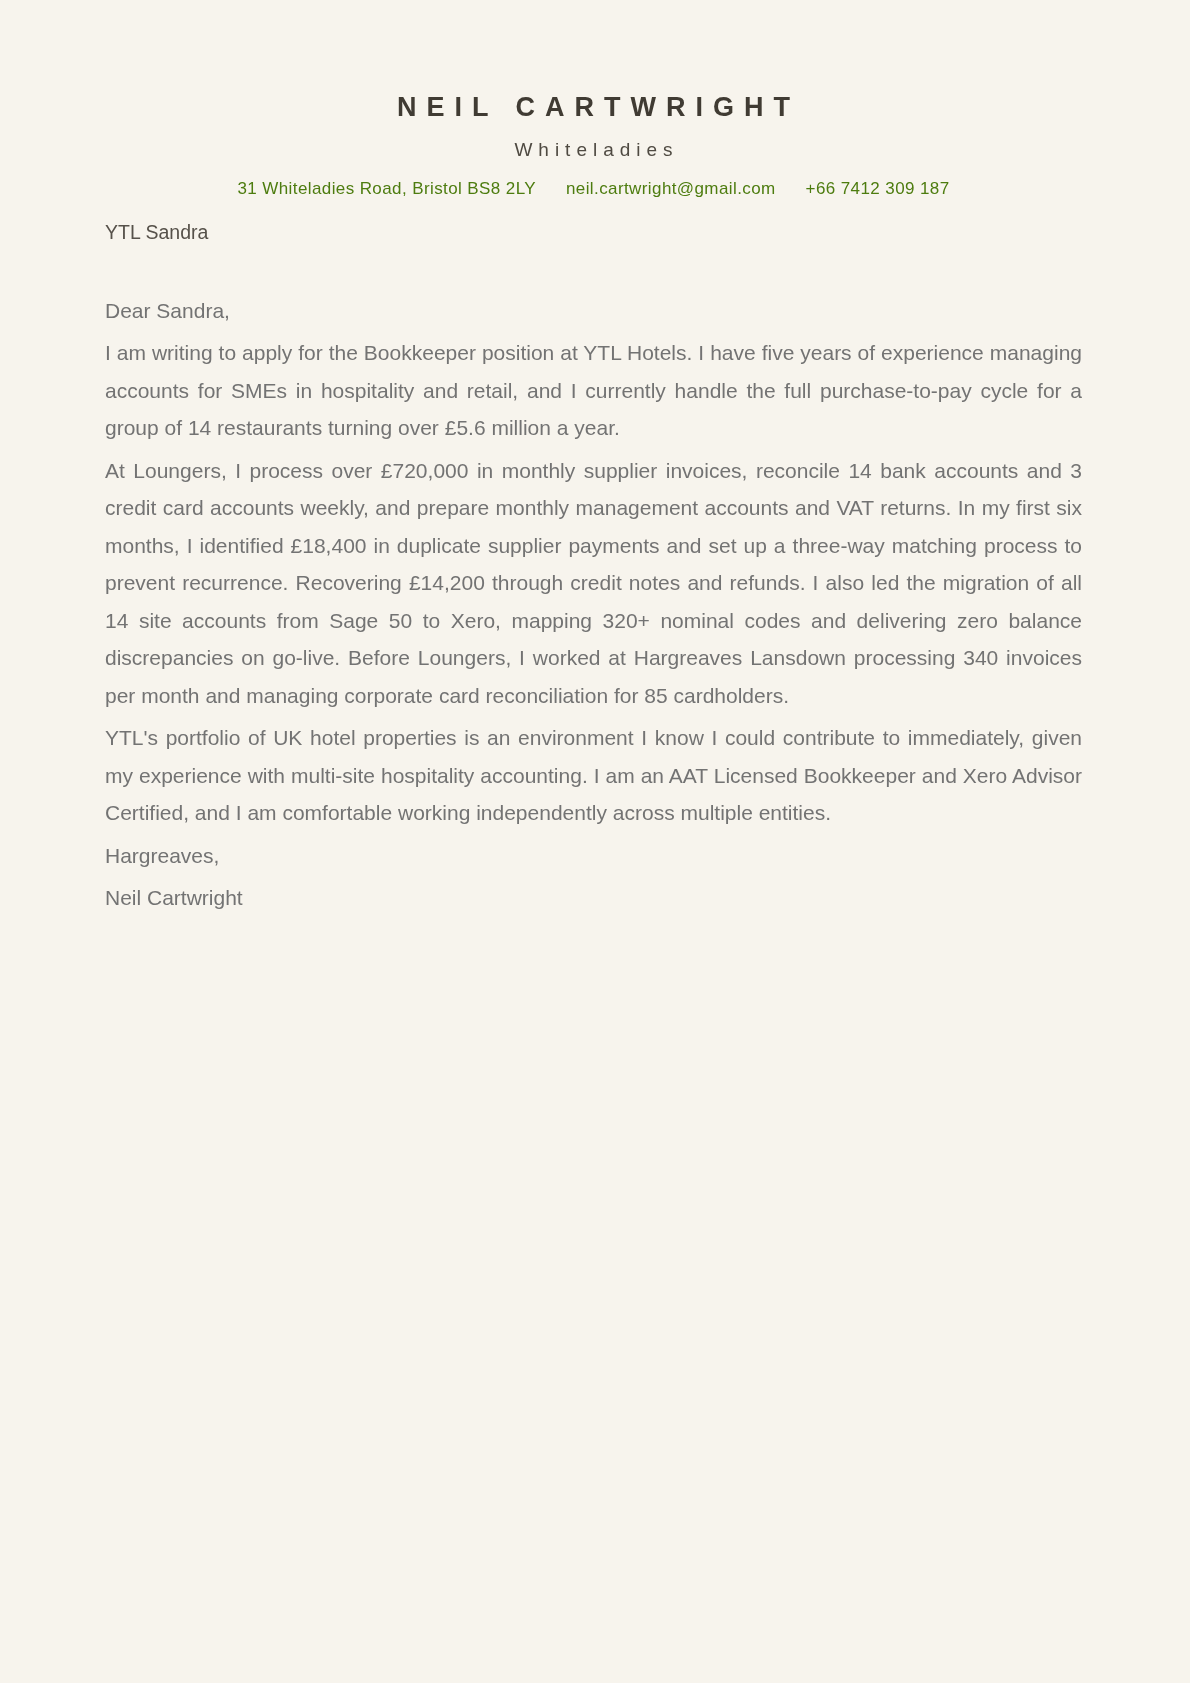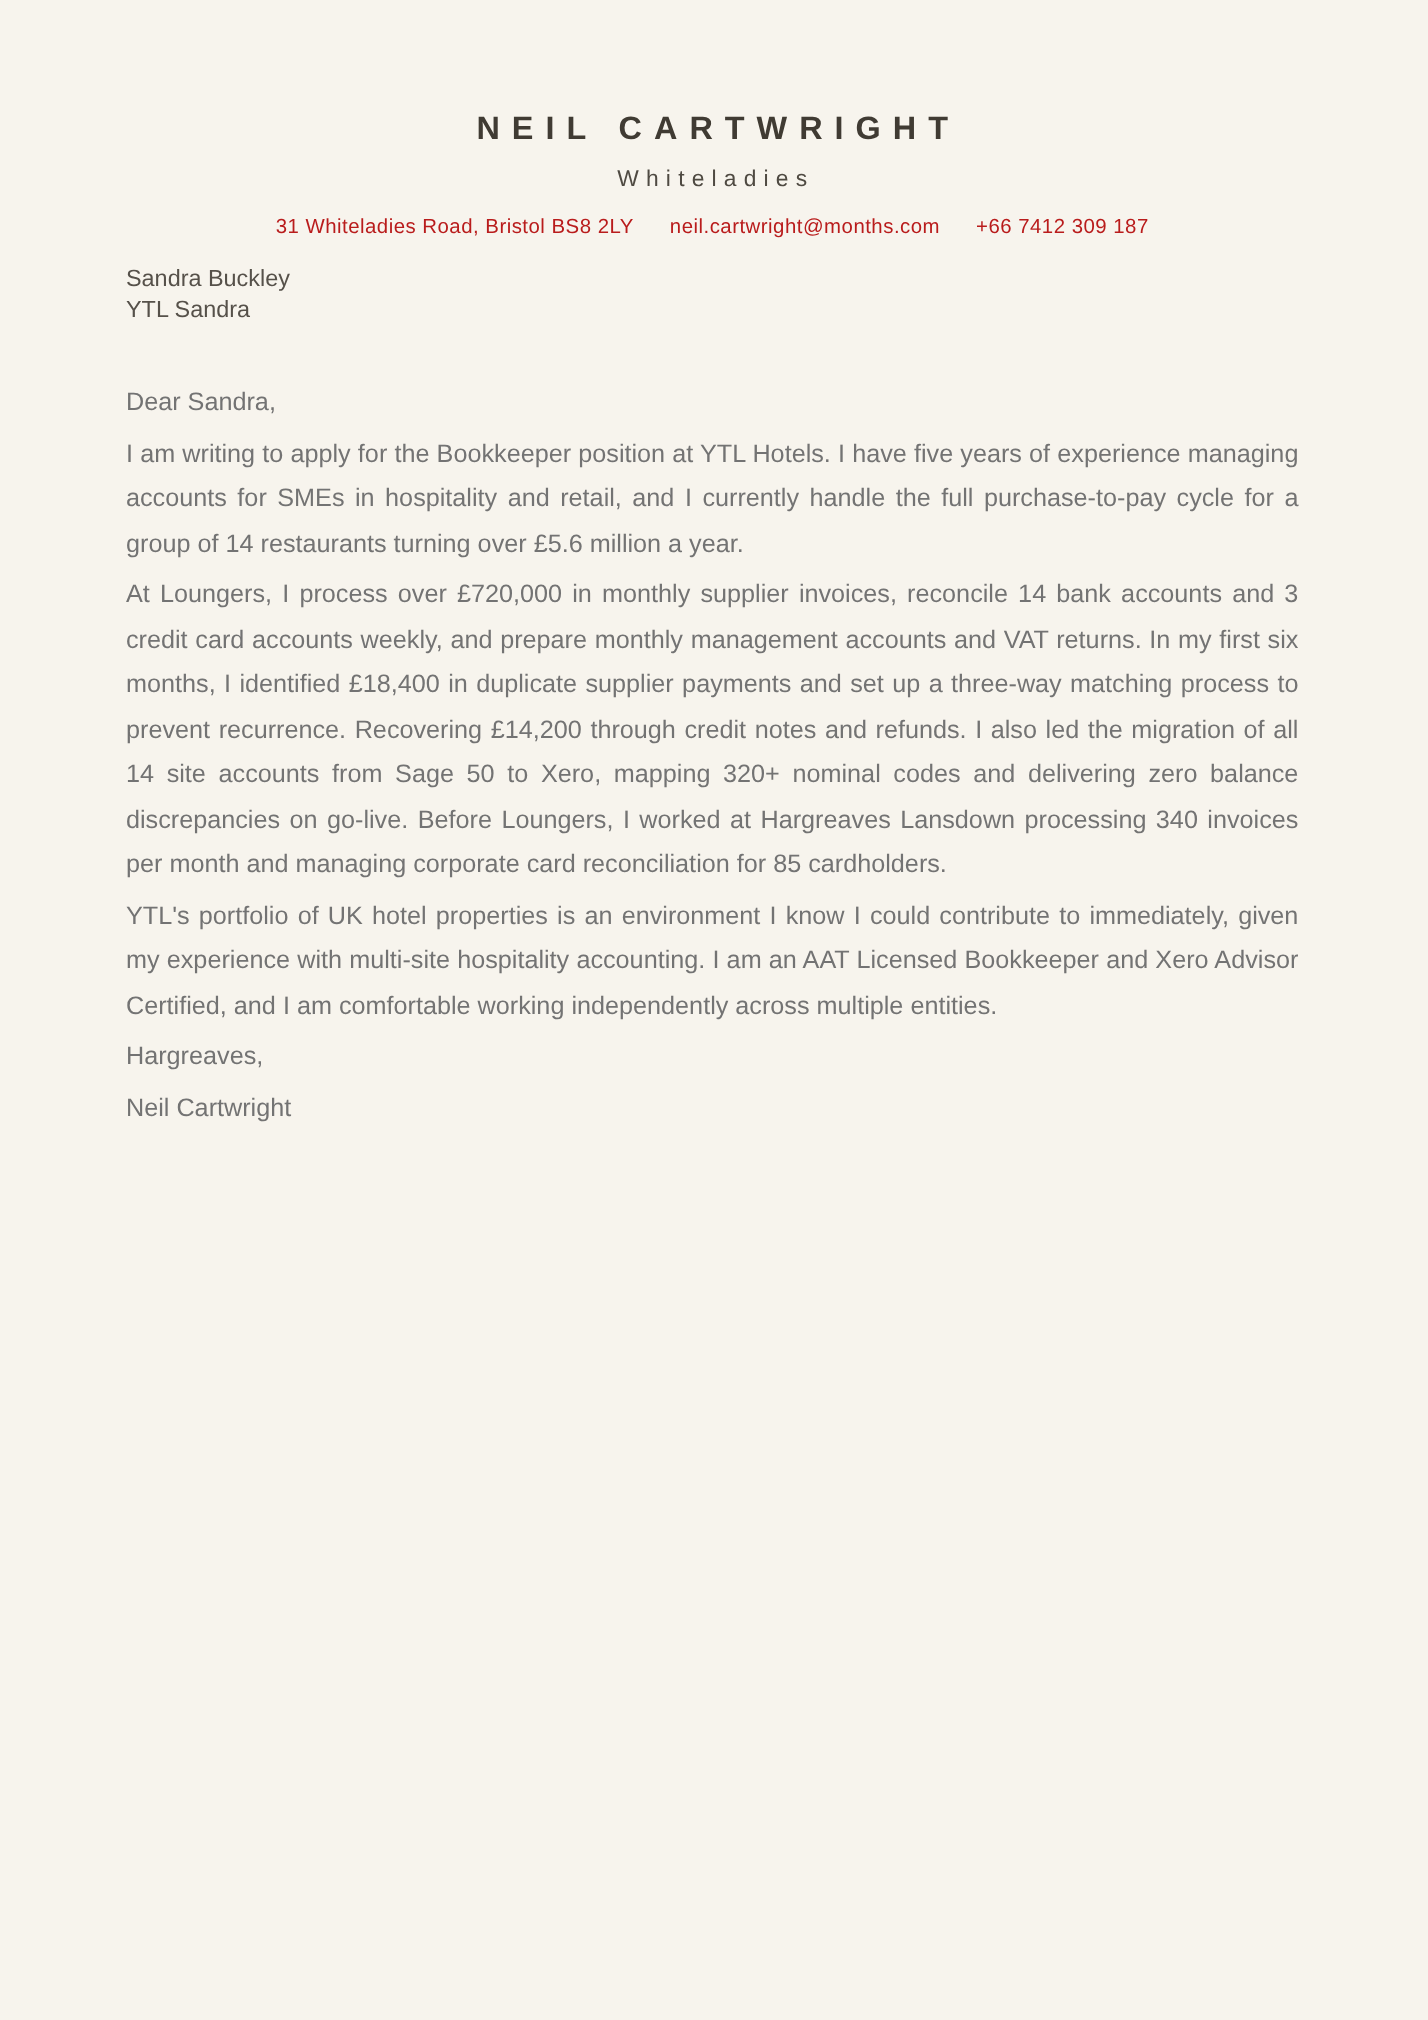--- a/index.html
+++ b/index.html
@@ -40,21 +40,21 @@
     text-indent: 6px;
     color: #4F4A42;
   }
   .contact-line {
     margin-top: 18px;
     display: flex;
     justify-content: center;
     gap: 30px;
     font-size: 17px;
     letter-spacing: 0.4px;
-    color: #b91c1c;
+    color: #4d7c0f;
   }
   
   .date-line {
     margin-top: 85px;
     font-size: 19px;
     color: #56514A;
   }
   .recipient-block {
     margin-top: 21px;
     font-size: 19.5px;
@@ -78,28 +78,27 @@
 </head>
 <body>
 
 <div class="page">
 
   <header class="letterhead">
     <h1 class="name">NEIL CARTWRIGHT</h1>
     <div class="role">Whiteladies</div>
     <div class="contact-line">
       <span>31 Whiteladies Road, Bristol BS8 2LY</span>
-      <span>neil.cartwright@months.com</span>
+      <span>neil.cartwright@gmail.com</span>
       <span>+66 7412 309 187</span>
     </div>
   </header>
 
 
   <div class="recipient-block">
-    <div>Sandra Buckley</div>
     <div>YTL Sandra</div>
   </div>
 
   <div class="letter-body">
     <p>Dear Sandra,</p>
     <p class="justified">I am writing to apply for the Bookkeeper position at YTL Hotels. I have five years of experience managing accounts for SMEs in hospitality and retail, and I currently handle the full purchase-to-pay cycle for a group of 14 restaurants turning over £5.6 million a year.</p>
     <p class="justified">At Loungers, I process over £720,000 in monthly supplier invoices, reconcile 14 bank accounts and 3 credit card accounts weekly, and prepare monthly management accounts and VAT returns. In my first six months, I identified £18,400 in duplicate supplier payments and set up a three-way matching process to prevent recurrence. Recovering £14,200 through credit notes and refunds. I also led the migration of all 14 site accounts from Sage 50 to Xero, mapping 320+ nominal codes and delivering zero balance discrepancies on go-live. Before Loungers, I worked at Hargreaves Lansdown processing 340 invoices per month and managing corporate card reconciliation for 85 cardholders.</p>
     <p class="justified">YTL's portfolio of UK hotel properties is an environment I know I could contribute to immediately, given my experience with multi-site hospitality accounting. I am an AAT Licensed Bookkeeper and Xero Advisor Certified, and I am comfortable working independently across multiple entities.</p>
     <p>Hargreaves,</p>
     <p>Neil Cartwright</p>

